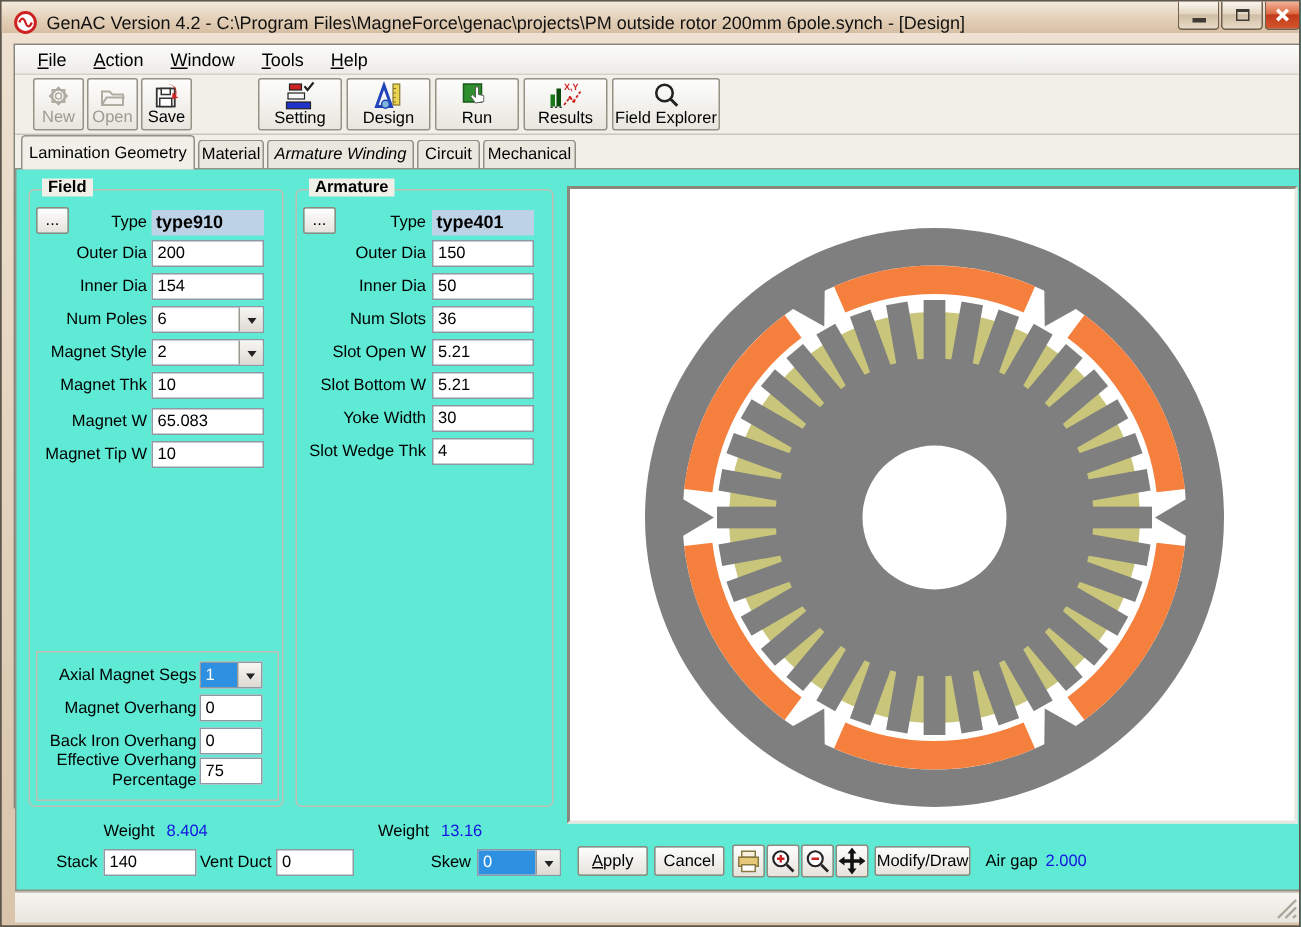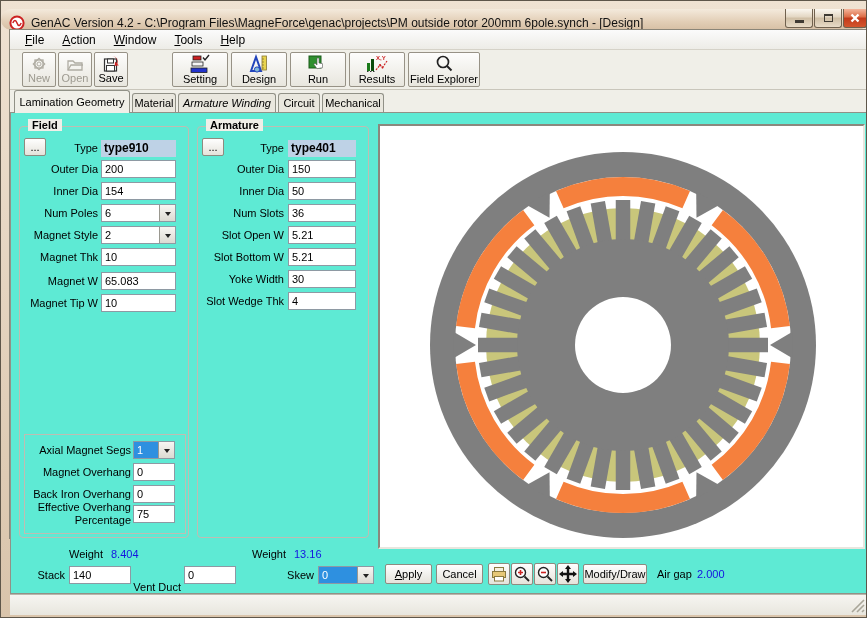--- a/index.html
+++ b/index.html
@@ -1,19 +1,19 @@
 <!DOCTYPE html>
 <html><head>
 <meta charset="utf-8">
 <style>
   html,body{margin:0;padding:0;background:#555;}
   *{box-sizing:border-box;font-family:"Liberation Sans",sans-serif;}
   #win{position:relative;width:867px;height:618px;background:linear-gradient(#EFE2D2,#D9C4AB);border:1px solid #5E564A;overflow:hidden;}
   
-  #titlebar{position:absolute;left:0;top:8px;width:867px;height:21px;background:linear-gradient(#F4EADC,#E2CEB6 60%,#D6BFA4);border-radius:14px;}
+  #titlebar{position:absolute;left:0;top:0;width:867px;height:21px;background:linear-gradient(#F4EADC,#E2CEB6 60%,#D6BFA4);}
   #app-logo{position:absolute;left:8px;top:6px;width:16px;height:16px;}
   #title-text{position:absolute;left:30px;top:7px;font-size:12px;color:#111;white-space:nowrap;}
   .cap-btn{position:absolute;top:0;height:19px;border:1px solid #70614E;border-top:none;border-radius:0 0 3px 3px;background:linear-gradient(#FBF7F0,#E3D6C2 45%,#CFBEA4 50%,#E8DBC7);display:flex;align-items:center;justify-content:center;}
   #btn-min{left:784px;width:28px;}
   #btn-max{left:813px;width:28px;}
   #btn-close{left:842px;width:24px;background:linear-gradient(#F3B49A,#DC6B44 45%,#C23A1B 50%,#D4552C);}
   .min-glyph{width:9px;height:3px;background:#3F3A33;margin-top:6px;}
   .max-glyph{width:9px;height:8px;border:1px solid #3F3A33;border-top:2px solid #3F3A33;background:transparent;}
   
   #client{position:absolute;left:8px;top:28px;width:859px;height:510px;background:#F0EFE8;border:1px solid #8A8578;}
@@ -249,21 +249,21 @@
         <div class="inp" style="left:90px;top:165px;width:68px;">4</div>
       </div>
 
       <span class="weight-lbl" style="left:58px;top:435px;">Weight</span>
       <span class="weight-val" style="left:100px;top:435px;">8.404</span>
       <span class="weight-lbl" style="left:241px;top:435px;">Weight</span>
       <span class="weight-val" style="left:283px;top:435px;">13.16</span>
 
       <span class="lbl" style="left:0px;top:453px;width:54px;">Stack</span>
       <div class="inp" style="left:58px;top:453px;width:62px;">140</div>
-      <span class="lbl" style="left:100px;top:453px;width:70px;margin-top:12px;">Vent Duct</span>
+      <span class="lbl" style="left:100px;top:453px;width:70px;">Vent Duct</span>
       <div class="inp" style="left:173px;top:453px;width:52px;">0</div>
       <span class="lbl" style="left:243px;top:453px;width:60px;">Skew</span>
       <div class="combo" style="left:307px;top:453px;width:56px;">
         <span class="val sel">0</span>
         <span class="cbtn">
             <span class="arrow"></span>
           </span>
       </div>
 
       <div id="canvas">

